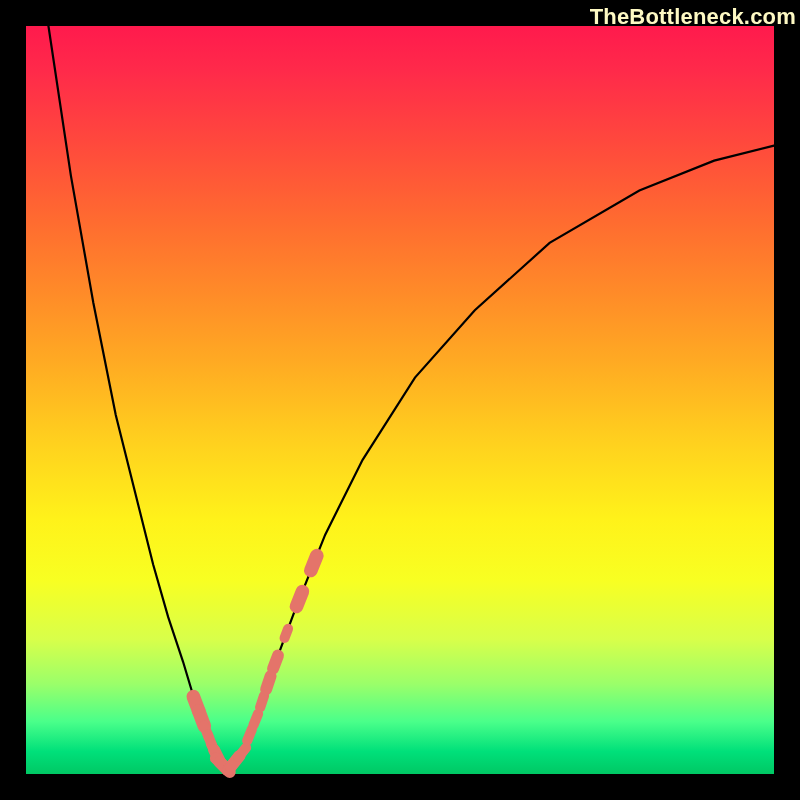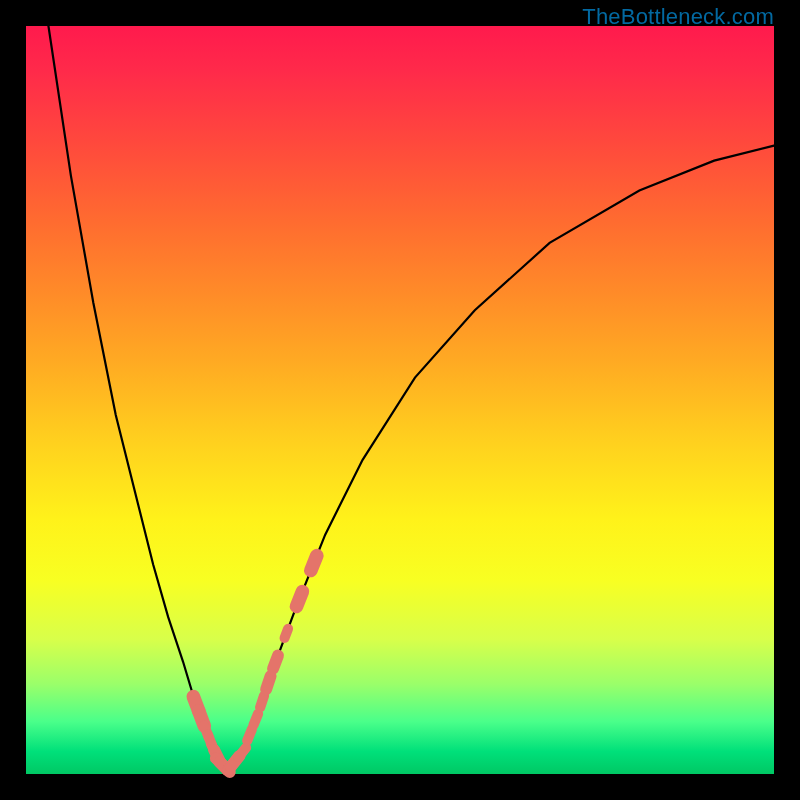--- a/index.html
+++ b/index.html
@@ -30,24 +30,24 @@
       #d8ff4a 82%,
       #9aff6a 88%,
       #4aff8a 93%,
       #00e07a 97%,
       #00c864 100%
     );
   }
   .watermark {
     position: absolute;
     top: 4px;
-    right: 26px;
+    right: 4px;
     font-size: 22px;
-    font-weight: 400;
-    color: #0369a1;
+    font-weight: 700;
+    color: #fef9c3;
     letter-spacing: 0.2px;
     user-select: none;
   }
   svg.curves {
     position: absolute;
     left: 0;
     top: 0;
     width: 748px;
     height: 748px;
     overflow: visible;

